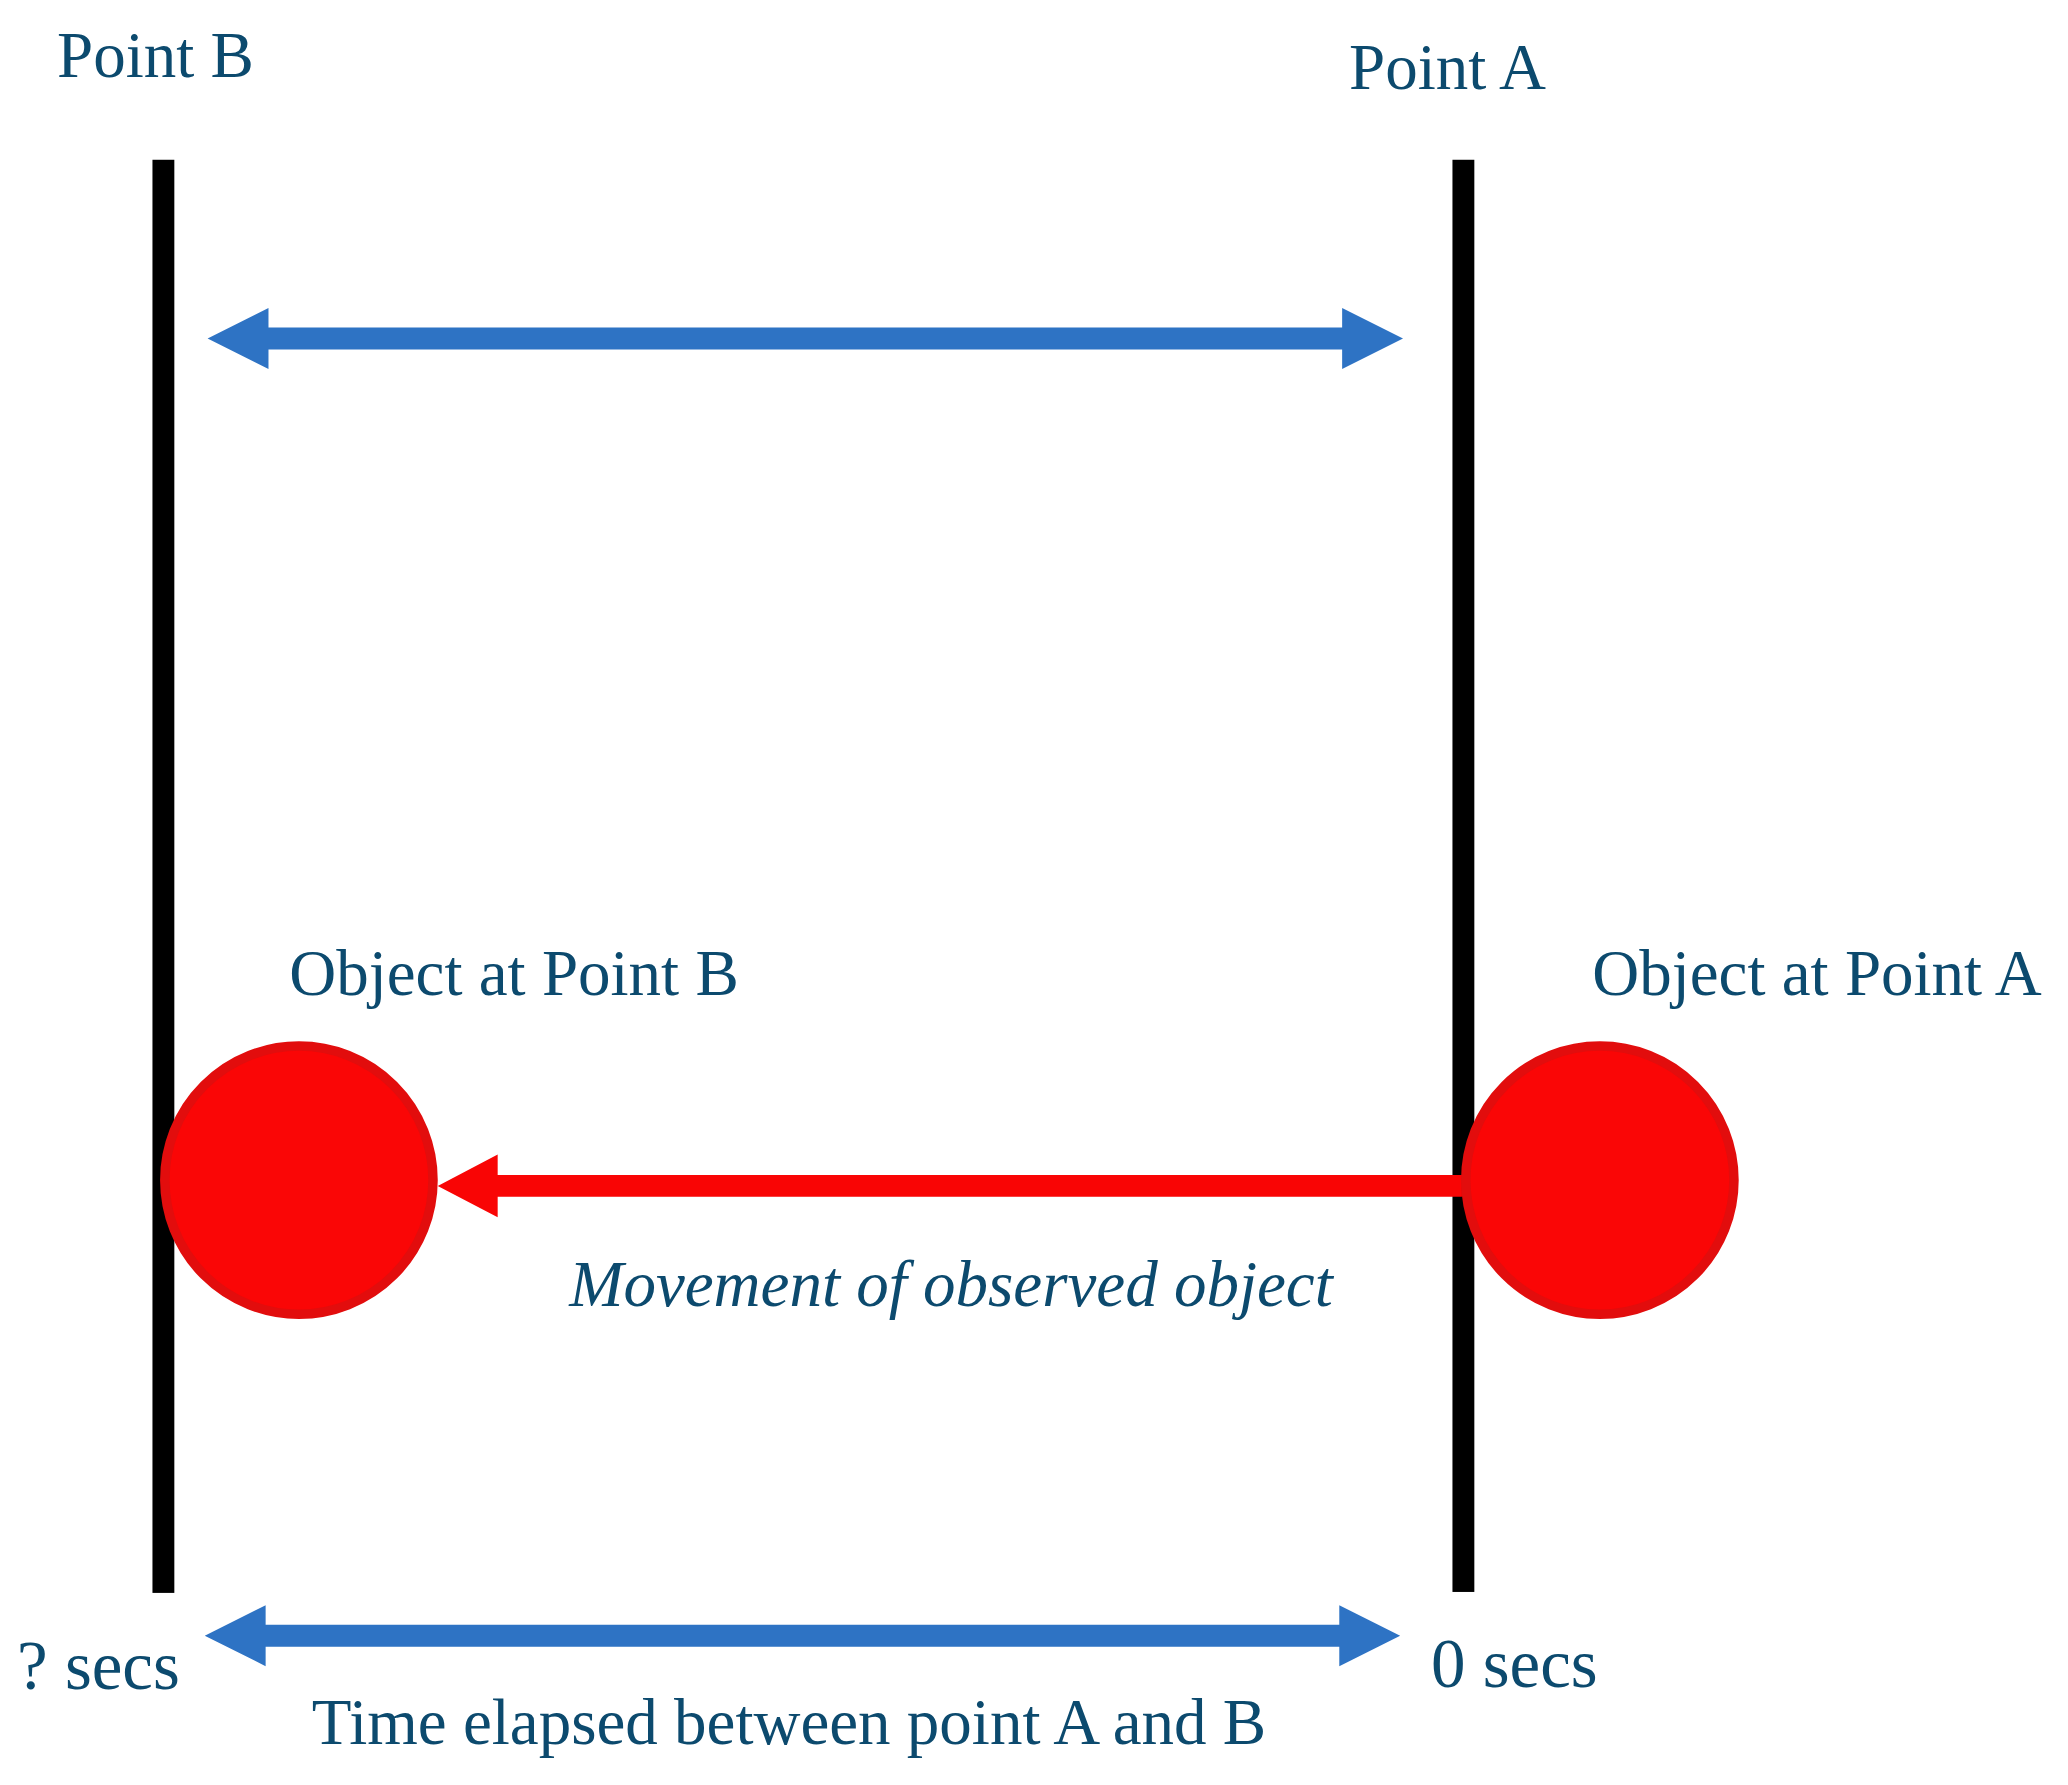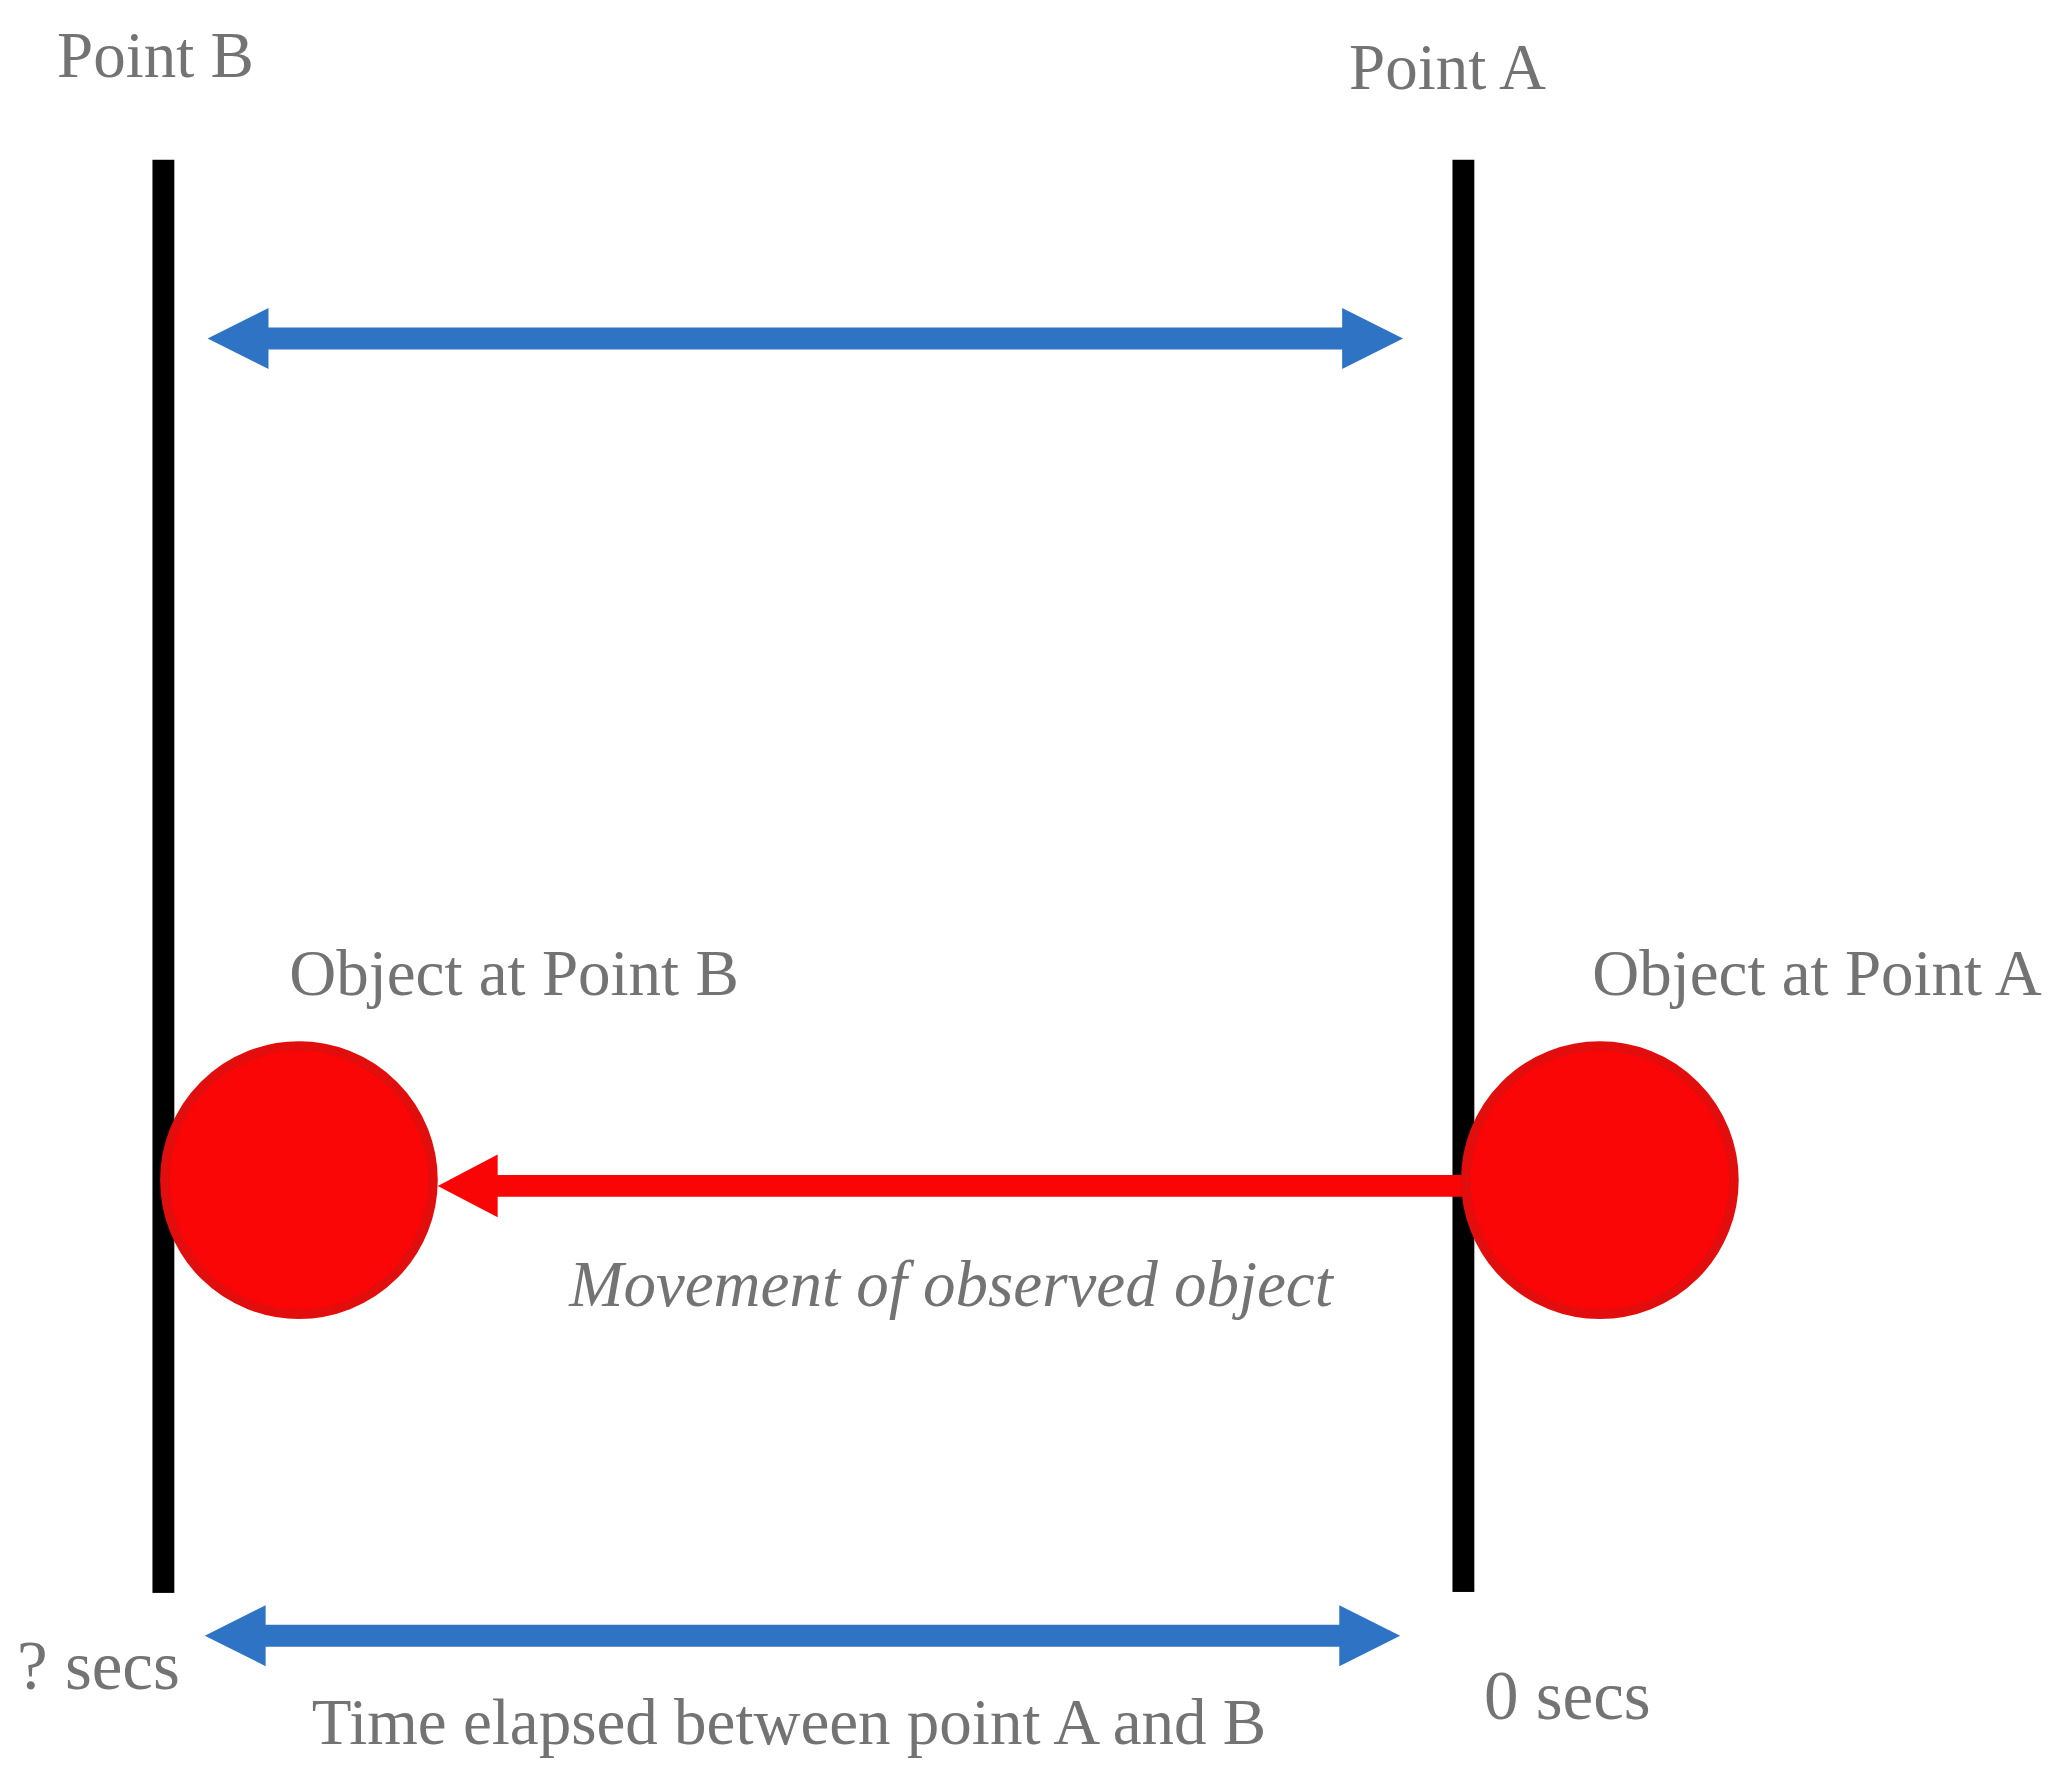--- a/index.html
+++ b/index.html
@@ -14,21 +14,21 @@
   }
   .shape-layer {
     position: absolute;
     left: 0; top: 0;
     width: 2069px; height: 1785px;
   }
   .lbl {
     position: absolute;
     white-space: nowrap;
     line-height: 1.05;
-    color: #737373;
+    color: #0c4a6e;
     font-size: 65px;
   }
   .lbl.centered { transform: translateX(-50%); }
   .lbl.small { font-size: 69px; }
 </style>
 </head>
 <body>
 
 <div class="stage">
 
@@ -54,18 +54,18 @@
 
 
   <div class="lbl centered" style="left:514px; top:939px;">Object at Point B</div>
 
   <div class="lbl centered" style="left:1817px; top:939px;">Object at Point A</div>
 
   <div class="lbl centered" style="left:951px; top:1250px;font-style:italic;">Movement of observed object</div>
 
   <div class="lbl small" style="left:17px; top:1630px;">? secs</div>
 
-  <div class="lbl small" style="left:1484px; top:1628px;margin-top:32px;">0 secs</div>
+  <div class="lbl small" style="left:1431px; top:1628px;">0 secs</div>
 
   <div class="lbl centered" style="left:789px; top:1688px;">Time elapsed between point A and B</div>
 
 </div>
 
 
 </body></html>

